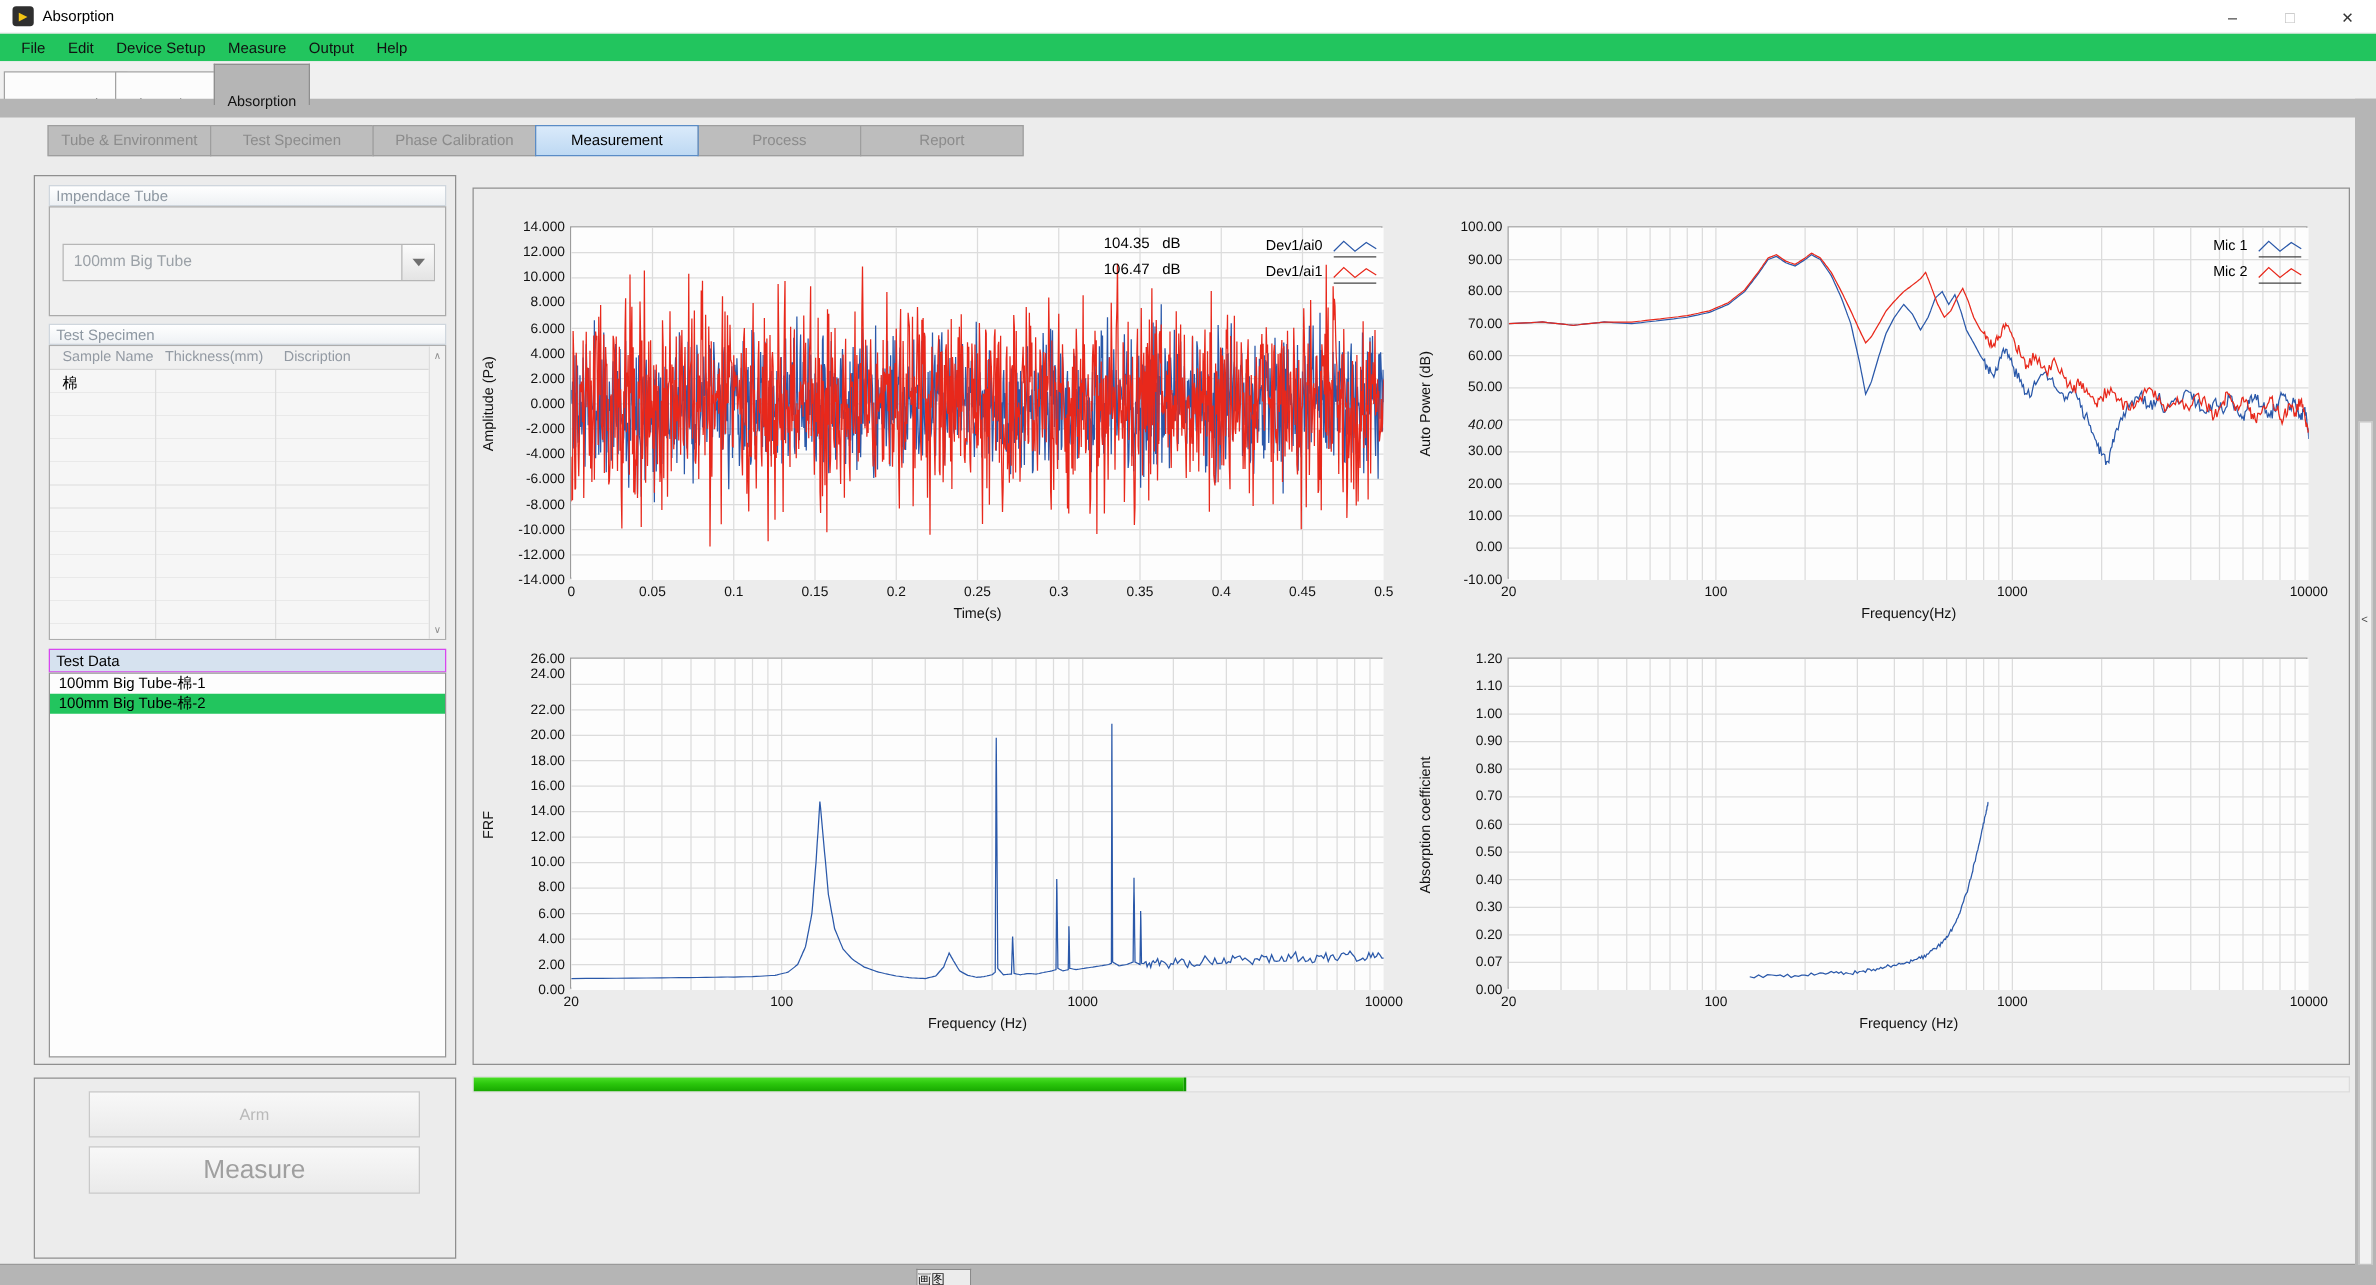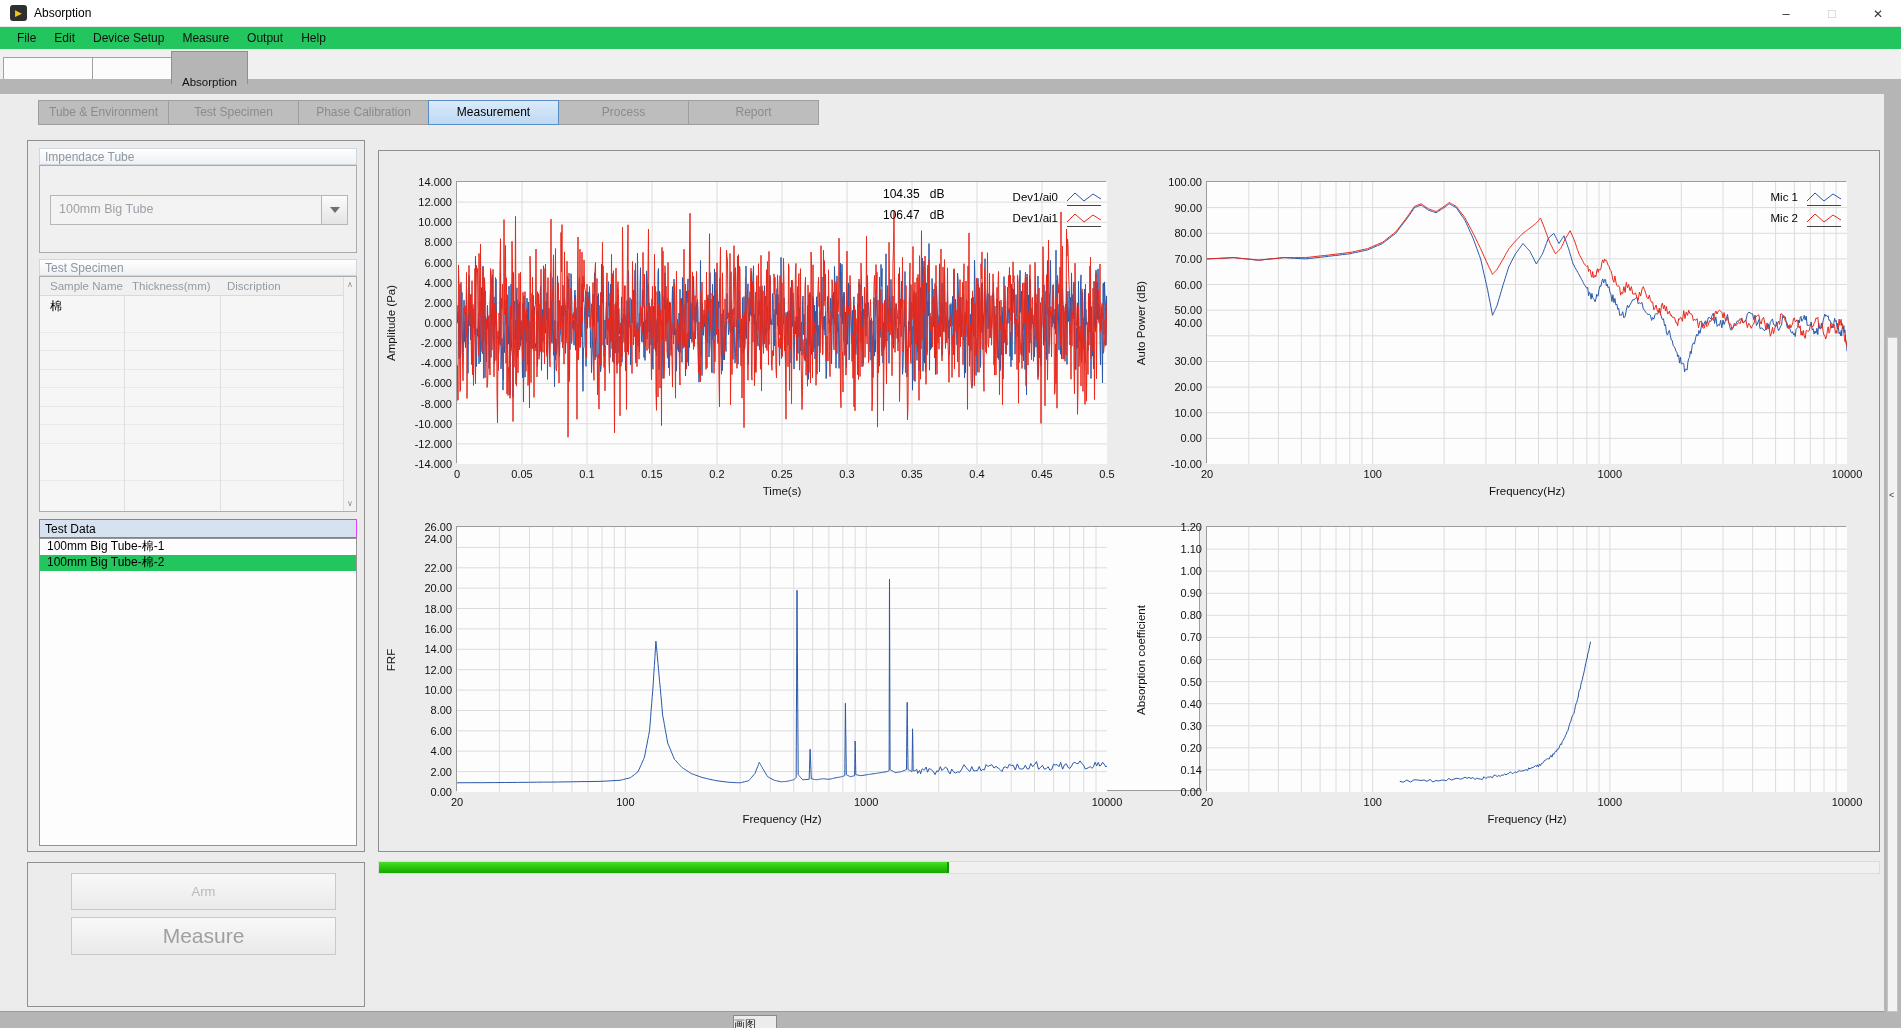--- a/index.html
+++ b/index.html
@@ -294,21 +294,21 @@
               <line y1="0" y2="282" x1="629.1" x2="629.1" stroke="#dcdcdc"></line>
               <polyline points="-0.0,76.9 4.5,76.7 9.0,76.5 13.5,76.3 18.0,76.1 22.5,75.8 27.0,75.6 31.1,76.1 35.2,76.5 39.3,76.9 43.4,77.3 47.5,77.8 51.6,78.2 55.7,77.8 59.8,77.3 64.0,76.9 68.1,76.5 72.3,76.1 76.4,75.6 80.1,75.8 83.7,76.1 87.4,76.3 91.1,76.5 94.7,76.7 98.4,76.9 102.2,76.5 106.1,76.1 109.9,75.6 113.7,75.2 117.6,74.8 121.4,74.3 124.9,73.9 128.5,73.5 132.1,73.1 135.6,72.6 139.2,72.2 142.8,71.8 145.7,71.1 148.7,70.5 151.6,69.9 154.6,69.2 157.5,68.6 160.5,67.9 163.0,66.9 165.5,65.8 168.0,64.7 170.5,63.7 173.0,62.6 175.6,61.5 177.8,59.8 179.9,58.1 182.1,56.4 184.3,54.7 186.5,53.0 188.7,51.3 190.7,48.7 192.6,46.1 194.6,43.6 196.5,41.0 198.5,38.5 200.4,35.9 201.6,34.2 202.8,32.5 203.9,30.8 205.1,29.1 206.3,27.3 207.5,25.6 208.6,25.2 209.7,24.8 210.8,24.4 211.9,23.9 213.0,23.5 214.1,23.1 215.4,23.9 216.6,24.8 217.9,25.6 219.1,26.5 220.4,27.3 221.6,28.2 222.8,28.6 224.1,29.1 225.3,29.5 226.6,29.9 227.8,30.3 229.1,30.8 230.4,29.9 231.8,29.1 233.1,28.2 234.5,27.3 235.8,26.5 237.1,25.6 238.0,25.0 238.8,24.4 239.6,23.7 240.5,23.1 241.3,22.4 242.2,21.8 243.3,22.4 244.5,23.1 245.7,23.7 246.9,24.4 248.1,25.0 249.3,25.6 250.7,27.8 252.2,29.9 253.6,32.0 255.1,34.2 256.6,36.3 258.0,38.5 259.4,41.4 260.7,44.4 262.1,47.4 263.4,50.4 264.8,53.4 266.1,56.4 267.4,59.8 268.6,63.2 269.9,66.7 271.1,70.1 272.4,73.5 273.6,76.9 274.8,82.0 275.9,87.2 277.1,92.3 278.3,97.4 279.4,102.5 280.6,107.7 281.4,111.9 282.2,116.2 283.1,120.5 283.9,124.8 284.7,129.0 285.5,133.3 286.3,131.6 287.1,129.9 287.9,128.2 288.7,126.5 289.5,124.8 290.2,123.1 291.2,119.6 292.2,116.2 293.2,112.8 294.2,109.4 295.2,106.0 296.2,102.5 297.2,99.6 298.1,96.6 299.0,93.6 300.0,90.6 300.9,87.6 301.9,84.6 303.0,82.5 304.1,80.3 305.2,78.2 306.3,76.1 307.4,73.9 308.5,71.8 309.8,70.1 311.0,68.4 312.2,66.7 313.5,64.9 314.7,63.2 316.0,61.5 317.1,62.8 318.3,64.1 319.4,65.4 320.6,66.7 321.7,67.9 322.9,69.2 324.0,71.4 325.1,73.5 326.2,75.6 327.2,77.8 328.3,79.9 329.4,82.0 330.4,80.3 331.4,78.6 332.5,76.9 333.5,75.2 334.5,73.5 335.5,71.8 336.5,69.2 337.5,66.7 338.4,64.1 339.4,61.5 340.3,59.0 341.3,56.4 342.2,55.5 343.1,54.7 344.0,53.8 345.0,53.0 345.9,52.1 346.8,51.3 347.6,53.0 348.5,54.7 349.4,56.4 350.2,58.1 351.1,59.8 352.0,61.5 352.8,60.2 353.6,59.0 354.4,57.7 355.3,56.4 356.1,55.1 356.9,53.8 357.7,56.0 358.5,58.1 359.3,60.2 360.1,62.4 360.8,64.5 361.6,66.7 362.4,69.2 363.1,71.8 363.9,74.3 364.6,76.9 365.4,79.5 366.1,82.0 367.1,83.7 368.0,85.5 369.0,87.2 370.0,88.9 370.9,90.6 371.9,92.3 372.8,94.0 373.7,95.7 374.6,97.4 375.5,99.1 376.4,100.8 377.3,102.5 378.1,103.8 379.0,105.1 379.9,106.4 380.7,105.4 381.6,113.7 382.4,110.2 383.3,112.0 384.1,117.2 384.9,111.4 385.7,115.6 386.5,116.8 387.3,117.9 388.1,119.7 388.9,116.9 389.7,112.3 390.5,114.2 391.2,113.7 392.0,107.7 393.0,103.8 393.9,104.5 394.8,99.5 395.7,96.9 396.7,100.9 397.6,97.4 398.5,97.6 399.4,103.9 400.2,102.1 401.1,105.7 402.0,104.7 402.9,110.2 403.9,112.0 404.9,119.5 405.9,112.8 406.9,120.7 407.9,116.4 408.9,123.1 409.8,122.0 410.8,127.3 411.7,126.0 412.7,133.4 413.6,133.0 414.5,133.3 415.7,129.7 416.9,135.9 418.1,134.5 419.3,128.4 420.5,123.2 421.6,125.6 423.0,122.9 424.4,120.3 425.8,117.6 427.1,117.9 428.5,116.2 429.9,115.4 431.2,121.9 432.4,120.9 433.7,121.5 435.0,120.4 436.3,126.9 437.5,128.2 438.7,130.3 439.9,131.6 441.1,132.6 442.3,132.2 443.4,133.1 444.6,138.4 445.7,135.5 446.8,137.2 448.0,132.7 449.1,131.3 450.2,132.4 451.3,130.7 452.3,128.0 453.4,131.1 454.4,135.0 455.4,137.5 456.5,136.8 457.5,143.6 458.5,142.6 459.5,151.5 460.5,153.1 461.4,150.0 462.4,148.4 463.4,153.8 464.3,158.0 465.3,158.5 466.2,163.7 467.1,164.4 468.0,166.1 469.0,169.2 469.9,170.5 470.7,174.6 471.6,173.0 472.5,181.1 473.4,175.2 474.3,182.0 475.1,181.4 475.9,181.2 476.8,181.8 477.6,189.9 478.4,187.2 479.3,187.1 480.1,188.1 480.9,180.1 481.7,176.6 482.5,175.6 483.3,169.3 484.1,171.8 485.2,163.7 486.3,160.9 487.5,161.9 488.6,155.8 489.7,152.2 490.9,153.8 491.9,148.5 493.0,151.4 494.0,146.1 495.1,140.7 496.2,144.3 497.2,141.0 498.6,138.7 499.9,142.1 501.2,135.8 502.5,135.4 503.8,137.1 505.2,133.3 506.4,131.1 507.6,141.4 508.8,134.9 510.1,144.4 511.3,142.6 512.5,143.6 513.7,138.3 514.8,145.8 516.0,138.0 517.1,142.5 518.2,139.3 519.4,135.9 520.5,132.5 521.5,139.1 522.6,144.3 523.7,147.8 524.8,147.9 525.8,146.1 527.3,143.3 528.8,142.2 530.3,138.9 531.8,139.1 533.3,136.6 534.8,138.4 536.2,141.0 537.5,139.0 538.9,138.4 540.3,132.2 541.7,130.2 543.0,130.7 544.3,131.7 545.6,131.8 546.8,137.7 548.1,133.0 549.4,143.5 550.7,141.0 551.8,137.5 553.0,146.7 554.2,146.0 555.4,146.2 556.6,148.1 557.8,148.7 558.9,146.5 560.0,147.5 561.1,141.8 562.2,146.9 563.3,140.5 564.4,138.4 565.5,136.9 566.5,142.7 567.5,142.8 568.6,144.9 569.6,139.8 570.7,146.1 571.6,148.7 572.6,146.8 573.6,144.2 574.6,143.1 575.6,133.8 576.5,135.9 577.5,134.4 578.4,135.0 579.3,140.9 580.3,145.5 581.2,144.0 582.1,143.6 583.0,147.3 583.9,149.9 584.8,151.2 585.6,149.6 586.5,152.7 587.4,151.3 588.2,154.5 589.1,147.4 589.9,146.5 590.7,145.6 591.6,138.0 592.4,141.0 593.2,135.7 594.0,134.3 594.8,139.3 595.6,137.7 596.4,136.8 597.2,133.3 598.2,138.1 599.2,134.0 600.2,143.4 601.2,143.3 602.3,143.1 603.3,143.6 604.2,139.9 605.2,148.1 606.1,146.7 607.1,152.1 608.0,149.0 609.0,151.3 609.9,146.3 610.8,152.7 611.7,141.2 612.6,146.3 613.5,147.0 614.4,141.0 615.3,144.7 616.1,138.7 617.0,135.3 617.8,132.1 618.7,134.2 619.6,133.3 620.4,134.7 621.2,133.8 622.0,138.4 622.8,138.1 623.7,140.3 624.5,146.1 625.2,143.8 626.0,146.0 626.8,141.5 627.6,136.3 628.4,139.5 629.1,138.4 629.9,144.1 630.6,147.0 631.4,145.6 632.1,151.7 632.9,150.1 633.6,153.8 634.2,148.4 634.7,153.7 635.2,145.5 635.8,145.3 636.3,147.1 636.9,143.6 637.4,150.6 637.9,147.9 638.4,154.0 639.0,161.2 639.5,160.9 640.0,169.2" fill="none" stroke="#2a58a9" stroke-width="1"></polyline>
               <polyline points="-0.0,76.9 4.5,76.7 9.0,76.5 13.5,76.3 18.0,76.1 22.5,75.8 27.0,75.6 31.1,76.1 35.2,76.5 39.3,76.9 43.4,77.3 47.5,77.8 51.6,78.2 55.7,77.8 59.8,77.3 64.0,76.9 68.1,76.5 72.3,76.1 76.4,75.6 80.1,75.6 83.7,75.6 87.4,75.6 91.1,75.6 94.7,75.6 98.4,75.6 102.2,75.2 106.1,74.8 109.9,74.3 113.7,73.9 117.6,73.5 121.4,73.1 124.9,72.6 128.5,72.2 132.1,71.8 135.6,71.4 139.2,70.9 142.8,70.5 145.7,69.9 148.7,69.2 151.6,68.6 154.6,67.9 157.5,67.3 160.5,66.7 163.0,65.6 165.5,64.5 168.0,63.4 170.5,62.4 173.0,61.3 175.6,60.2 177.8,58.5 179.9,56.8 182.1,55.1 184.3,53.4 186.5,51.7 188.7,50.0 190.7,47.4 192.6,44.9 194.6,42.3 196.5,39.7 198.5,37.2 200.4,34.6 201.6,32.9 202.8,31.2 203.9,29.5 205.1,27.8 206.3,26.1 207.5,24.4 208.6,23.9 209.7,23.5 210.8,23.1 211.9,22.6 213.0,22.2 214.1,21.8 215.4,22.6 216.6,23.5 217.9,24.4 219.1,25.2 220.4,26.1 221.6,26.9 222.8,27.3 224.1,27.8 225.3,28.2 226.6,28.6 227.8,29.1 229.1,29.5 230.4,28.6 231.8,27.8 233.1,26.9 234.5,26.1 235.8,25.2 237.1,24.4 238.0,23.7 238.8,23.1 239.6,22.4 240.5,21.8 241.3,21.1 242.2,20.5 243.3,21.1 244.5,21.8 245.7,22.4 246.9,23.1 248.1,23.7 249.3,24.4 250.7,26.3 252.2,28.2 253.6,30.1 255.1,32.0 256.6,34.0 258.0,35.9 259.4,38.5 260.7,41.0 262.1,43.6 263.4,46.1 264.8,48.7 266.1,51.3 267.4,53.8 268.6,56.4 269.9,59.0 271.1,61.5 272.4,64.1 273.6,66.7 274.8,69.2 275.9,71.8 277.1,74.3 278.3,76.9 279.4,79.5 280.6,82.0 281.4,83.7 282.2,85.5 283.1,87.2 283.9,88.9 284.7,90.6 285.5,92.3 286.3,91.4 287.1,90.6 287.9,89.7 288.7,88.9 289.5,88.0 290.2,87.2 291.2,85.5 292.2,83.7 293.2,82.0 294.2,80.3 295.2,78.6 296.2,76.9 297.2,75.2 298.1,73.5 299.0,71.8 300.0,70.1 300.9,68.4 301.9,66.7 303.0,65.4 304.1,64.1 305.2,62.8 306.3,61.5 307.4,60.2 308.5,59.0 309.8,57.7 311.0,56.4 312.2,55.1 313.5,53.8 314.7,52.6 316.0,51.3 317.1,50.4 318.3,49.6 319.4,48.7 320.6,47.9 321.7,47.0 322.9,46.1 324.0,45.3 325.1,44.4 326.2,43.6 327.2,42.7 328.3,41.9 329.4,41.0 330.1,40.2 330.8,39.3 331.5,38.5 332.2,37.6 332.8,36.7 333.5,35.9 334.2,37.6 334.8,39.3 335.5,41.0 336.2,42.7 336.8,44.4 337.5,46.1 338.4,48.7 339.4,51.3 340.3,53.8 341.3,56.4 342.2,59.0 343.2,61.5 344.1,63.2 345.0,64.9 345.8,66.7 346.7,68.4 347.6,70.1 348.5,71.8 349.4,70.9 350.2,70.1 351.1,69.2 351.9,68.4 352.8,67.5 353.6,66.7 354.5,64.9 355.3,63.2 356.1,61.5 356.9,59.8 357.7,58.1 358.5,56.4 359.3,55.1 360.1,53.8 360.8,52.6 361.6,51.3 362.4,50.0 363.2,48.7 363.9,50.4 364.6,52.1 365.4,53.8 366.1,55.5 366.9,57.3 367.6,59.0 368.3,61.1 369.0,63.2 369.7,65.4 370.4,67.5 371.2,69.6 371.9,71.8 372.8,73.5 373.7,75.2 374.6,76.9 375.5,78.6 376.4,80.3 377.3,82.0 378.1,82.9 379.0,83.7 379.9,84.6 380.7,83.6 381.6,89.5 382.4,87.2 383.3,88.1 384.1,93.2 384.9,95.2 385.7,89.6 386.5,95.8 387.3,94.9 388.1,93.1 388.9,94.8 389.7,89.1 390.5,86.7 391.2,90.4 392.0,87.2 393.0,88.2 393.9,86.8 394.8,80.7 395.7,77.9 396.7,80.7 397.6,76.9 398.5,78.8 399.4,78.4 400.2,80.3 401.1,83.2 402.0,84.3 402.9,87.2 403.9,88.6 404.9,92.4 405.9,98.0 406.9,100.2 407.9,94.0 408.9,100.0 409.8,103.5 410.8,104.2 411.7,103.7 412.7,105.7 413.6,113.2 414.5,110.2 415.7,111.7 416.9,104.6 418.1,110.4 419.3,100.4 420.5,105.7 421.6,102.5 423.0,108.7 424.4,104.6 425.8,112.1 427.1,112.2 428.5,110.9 429.9,115.4 431.2,118.3 432.4,110.1 433.7,114.1 435.0,107.0 436.3,104.6 437.5,107.7 438.7,111.3 439.9,115.2 441.1,116.9 442.3,113.1 443.4,117.7 444.6,120.5 445.7,120.1 446.8,127.8 448.0,125.9 449.1,123.0 450.2,128.1 451.3,130.7 452.3,126.0 453.4,132.5 454.4,124.1 455.4,121.0 456.5,126.7 457.5,123.1 458.5,129.1 459.5,124.6 460.5,131.8 461.4,131.5 462.4,129.0 463.4,133.3 464.3,132.9 465.3,135.3 466.2,135.4 467.1,135.2 468.0,137.2 469.0,141.0 469.9,140.8 470.7,143.8 471.6,136.8 472.5,137.4 473.4,135.4 474.3,135.9 475.5,139.3 476.7,128.7 478.0,136.6 479.2,130.2 480.5,133.4 481.7,128.2 482.9,131.7 484.0,131.8 485.2,132.7 486.3,138.7 487.5,137.0 488.6,138.4 490.1,136.7 491.5,145.9 492.9,139.5 494.4,139.2 495.8,145.8 497.2,146.1 498.6,140.3 499.9,144.7 501.2,143.2 502.5,138.7 503.8,139.5 505.2,135.9 506.4,138.5 507.6,132.3 508.8,129.0 510.1,132.0 511.3,129.1 512.5,128.2 513.7,129.2 514.8,130.3 516.0,135.9 517.1,130.6 518.2,137.5 519.4,138.4 520.5,135.3 521.5,140.2 522.6,141.7 523.7,141.9 524.8,147.0 525.8,146.1 527.3,141.3 528.8,143.8 530.3,142.0 531.8,140.3 533.3,141.6 534.8,135.9 536.2,141.0 537.5,140.1 538.9,137.9 540.3,145.6 541.7,141.3 543.0,143.6 544.3,146.3 545.6,143.0 546.8,142.0 548.1,136.4 549.4,134.3 550.7,133.3 551.8,132.8 553.0,139.4 554.2,142.1 555.4,136.7 556.6,135.4 557.8,141.0 558.9,147.6 560.0,140.9 561.1,146.1 562.2,146.4 563.3,154.3 564.4,151.3 565.5,145.3 566.5,151.7 567.5,147.5 568.6,143.7 569.6,143.6 570.7,141.0 571.6,139.3 572.6,142.4 573.6,132.0 574.6,131.6 575.6,133.4 576.5,133.3 577.5,136.4 578.4,139.2 579.3,139.5 580.3,141.5 581.2,146.7 582.1,143.6 583.0,142.5 583.9,145.8 584.8,143.2 585.6,142.2 586.5,136.5 587.4,135.9 588.2,139.5 589.1,139.4 589.9,137.8 590.7,138.8 591.6,143.9 592.4,146.1 593.2,143.8 594.0,153.1 594.8,149.2 595.6,153.3 596.4,148.4 597.2,153.8 598.2,156.4 599.2,148.6 600.2,148.6 601.2,149.6 602.3,148.1 603.3,143.6 604.2,142.8 605.2,145.0 606.1,144.3 607.1,141.3 608.0,139.9 609.0,135.9 609.9,136.7 610.8,135.3 611.7,143.5 612.6,146.0 613.5,146.0 614.4,146.1 615.3,142.6 616.1,149.4 617.0,153.4 617.8,153.4 618.7,157.0 619.6,153.8 620.4,148.8 621.2,144.8 622.0,151.2 622.8,149.6 623.7,141.4 624.5,141.0 625.2,142.1 626.0,143.9 626.8,142.0 627.6,144.3 628.4,151.2 629.1,148.7 629.9,151.3 630.6,141.2 631.4,146.1 632.1,137.1 632.9,143.3 633.6,138.4 634.2,137.3 634.7,143.8 635.2,141.4 635.8,146.8 636.3,146.3 636.9,151.3 637.4,155.3 637.9,159.6 638.4,157.3 639.0,159.0 639.5,164.2 640.0,161.5" fill="none" stroke="#e8281b" stroke-width="1"></polyline>
             </svg>
             <div class="ytick" style="top: -6px;">100.00</div>
             <div class="ytick" style="top: 19.6364px;">90.00</div>
             <div class="ytick" style="top: 45.2727px;">80.00</div>
             <div class="ytick" style="top: 70.9091px;">70.00</div>
             <div class="ytick" style="top: 96.5455px;">60.00</div>
             <div class="ytick" style="top: 122.182px;">50.00</div>
-            <div class="ytick" style="top: 135px;">40.00</div>
+            <div class="ytick" style="top: 152px; font-style: italic;">40.00</div>
             <div class="ytick" style="top: 173.455px;">30.00</div>
             <div class="ytick" style="top: 199.091px;">20.00</div>
             <div class="ytick" style="top: 224.727px;">10.00</div>
             <div class="ytick" style="top: 250.364px;">0.00</div>
             <div class="ytick" style="top: 276px;">-10.00</div>
             <div class="xtick" style="top: 286px; left: 0px;">20</div>
             <div class="xtick" style="top: 286px; left: 165.745px;">100</div>
             <div class="xtick" style="top: 286px; left: 402.873px;">1000</div>
             <div class="xtick" style="top: 286px; left: 640px;">10000</div>
             <div class="xlabel" style="top: 303px; left: 320px;">Frequency(Hz)</div>
@@ -325,21 +325,21 @@
               </div>
               <div class="lrow">
                 <span class="ltext">Mic 2</span>
                 <svg width="38" height="19">
                   <polyline points="2,13 10,5 19,13 28,6 36,11" fill="none" stroke="#e8281b"></polyline>
                   <line x1="2" x2="36" y1="17.5" y2="17.5" stroke="#444"></line>
                 </svg>
               </div>
             </div>
           </div>
-        <div class="chart" style="left: 77px; top: 375px; width: 744px; height: 265px;">
+        <div class="chart" style="left: 77px; top: 375px; width: 650px; height: 265px;">
             <svg width="650" height="265">
               <rect width="650" height="265" fill="#fdfdfd"></rect>
               <line x1="0" x2="650" y1="20.4" y2="20.4" stroke="#dcdcdc"></line>
               <line x1="0" x2="650" y1="40.8" y2="40.8" stroke="#dcdcdc"></line>
               <line x1="0" x2="650" y1="61.2" y2="61.2" stroke="#dcdcdc"></line>
               <line x1="0" x2="650" y1="81.5" y2="81.5" stroke="#dcdcdc"></line>
               <line x1="0" x2="650" y1="101.9" y2="101.9" stroke="#dcdcdc"></line>
               <line x1="0" x2="650" y1="122.3" y2="122.3" stroke="#dcdcdc"></line>
               <line x1="0" x2="650" y1="142.7" y2="142.7" stroke="#dcdcdc"></line>
               <line x1="0" x2="650" y1="163.1" y2="163.1" stroke="#dcdcdc"></line>
@@ -442,21 +442,21 @@
             <div class="ytick" style="top: 16.0833px;">1.10</div>
             <div class="ytick" style="top: 38.1667px;">1.00</div>
             <div class="ytick" style="top: 60.25px;">0.90</div>
             <div class="ytick" style="top: 82.3333px;">0.80</div>
             <div class="ytick" style="top: 104.417px;">0.70</div>
             <div class="ytick" style="top: 126.5px;">0.60</div>
             <div class="ytick" style="top: 148.583px;">0.50</div>
             <div class="ytick" style="top: 170.667px;">0.40</div>
             <div class="ytick" style="top: 192.75px;">0.30</div>
             <div class="ytick" style="top: 214.833px;">0.20</div>
-            <div class="ytick" style="top: 236.917px;">0.14</div>
+            <div class="ytick" style="top: 236.917px;">0.07</div>
             <div class="ytick" style="top: 259px;">0.00</div>
             <div class="xtick" style="top: 269px; left: 0px;">20</div>
             <div class="xtick" style="top: 269px; left: 165.745px;">100</div>
             <div class="xtick" style="top: 269px; left: 402.873px;">1000</div>
             <div class="xtick" style="top: 269px; left: 640px;">10000</div>
             <div class="xlabel" style="top: 286px; left: 320px;">Frequency (Hz)</div>
             <div class="ylabelbox" style="height: 265px;">
               <span>Absorption coefficient</span>
             </div>
           </div>

